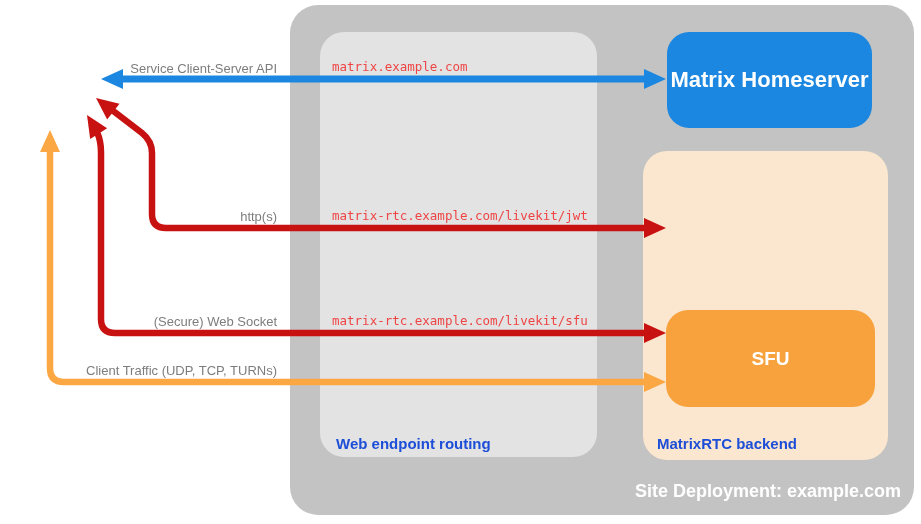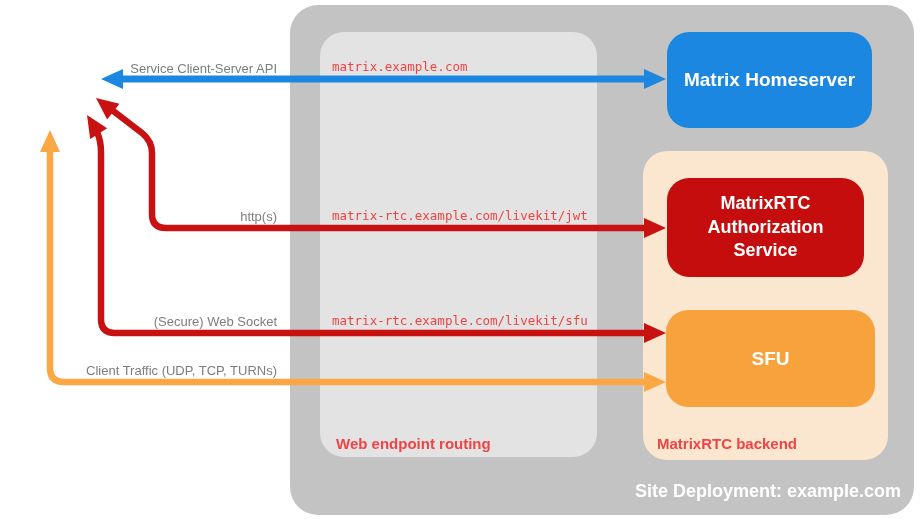--- a/index.html
+++ b/index.html
@@ -14,21 +14,21 @@
   }
   .inner-panel{
     position:absolute;left:320px;top:32px;width:277px;height:425px;
     background:#e3e3e3;border-radius:24px;z-index:2;
   }
   .peach-panel{
     position:absolute;left:643px;top:151px;width:245px;height:309px;
     background:#fbe6cf;border-radius:24px;z-index:2;
   }
   .panel-label{
-    position:absolute;z-index:6;font-weight:bold;font-size:15px;color:#ef4444;
+    position:absolute;z-index:6;font-weight:bold;font-size:15px;color:#1d4ed8;
     white-space:nowrap;
   }
   .panel-label.routing{left:336px;top:435px;}
   .panel-label.backend{left:657px;top:435px;}
   .footer-label{
     position:absolute;right:20px;top:481px;z-index:6;
     font-weight:bold;font-size:18px;color:#ffffff;white-space:nowrap;
   }
   
   .arrows{position:absolute;left:0;top:0;z-index:4;pointer-events:none;}
@@ -36,21 +36,21 @@
   .node{
     position:absolute;z-index:5;display:flex;align-items:center;justify-content:center;
     color:#ffffff;font-weight:bold;text-align:center;white-space:pre-line;
   }
   .node.client{
     left:4px;top:30px;width:94px;height:94px;border-radius:50%;
     background:#0d9f4d;font-size:19px;line-height:1.25;
   }
   .node.homeserver{
     left:667px;top:32px;width:205px;height:96px;border-radius:22px;
-    background:#1b87e0;font-size:19px;
+    background:#1b87e0;font-size:22px;
   }
   .node.auth{
     left:667px;top:178px;width:197px;height:99px;border-radius:22px;
     background:#c50d0d;font-size:18px;line-height:1.3;
   }
   .node.sfu{
     left:666px;top:310px;width:209px;height:97px;border-radius:22px;
     background:#f7a23d;font-size:19px;
   }
   
@@ -103,25 +103,20 @@
     <g>
       <path d="M 50 151 L 50 368 Q 50 382 64 382 L 646 382" fill="none" stroke-width="6.5" stroke="#faa744"></path>
       <polygon points="0,0 22,-10 22,10" transform="translate(50 130) rotate(90)" fill="#faa744"></polygon>
       <polygon points="0,0 22,-10 22,10" transform="translate(666 382) rotate(180)" fill="#faa744"></polygon>
     </g>
   </svg>
 
   <div class="node homeserver">
     <span>Matrix Homeserver</span>
   </div>
-  <div class="node auth">
-    <span>MatrixRTC
-Authorization
-Service</span>
-  </div>
   <div class="node sfu">
     <span>SFU</span>
   </div>
 
   <div class="proto-label api">Service Client-Server API</div>
   <div class="proto-label http">http(s)</div>
   <div class="proto-label ws">(Secure) Web Socket</div>
   <div class="proto-label webrtc">Client Traffic (UDP, TCP, TURNs)</div>
 
   <div class="endpoint-label api">matrix.example.com</div>

